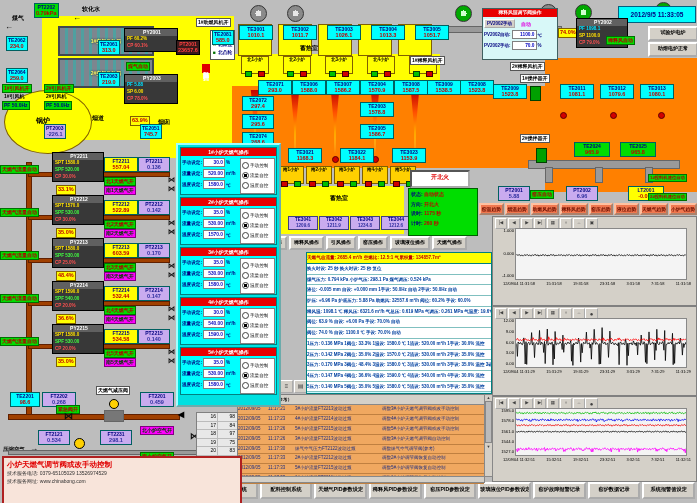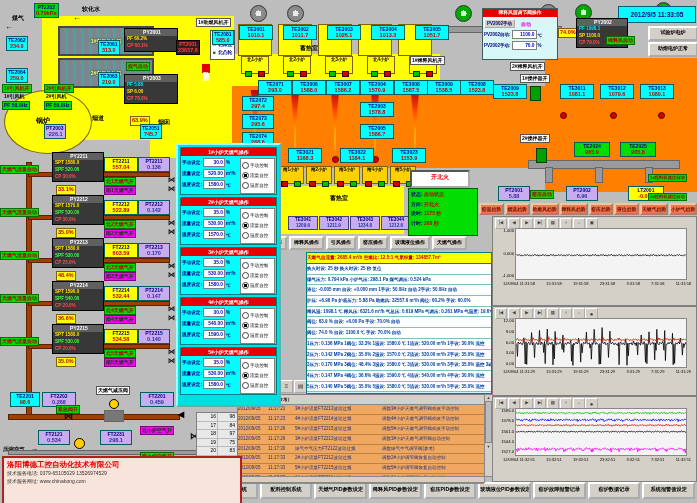--- a/index.html
+++ b/index.html
@@ -697,21 +697,21 @@
   <div class="sb pu" style="left:100px;top:430px;width:28px">
     <span class="i">FT2231</span>
       <span class="v">298.1</span>
     </div>
   <span class="mlab" style="left:140px;top:426px">北小炉空气开</span>
   <span class="glab" style="left:140px;top:452px">南小炉空气开</span>
   <span class="valve" style="left:190px;top:432px;font-size:9px">⋈</span>
   <span class="valve" style="left:190px;top:456px;font-size:9px">⋈</span>
 
   <div id="company">
-    <div class="nm">洛阳博德工控自动化技术有限公司</div>
+    <div class="nm">小炉天燃气调节阀或改手动控制</div>
     <div class="ln">技术服务电话: 0379-65105029  13526974529</div>
     <div class="ln">技术服务网址: www.chinabong.com</div>
   </div>
 
   <div id="popup">
 
   <div class="panel">
         <div class="tt">1#小炉天燃气操作</div>
         <div class="fld">
           <span>手动设定:</span>

